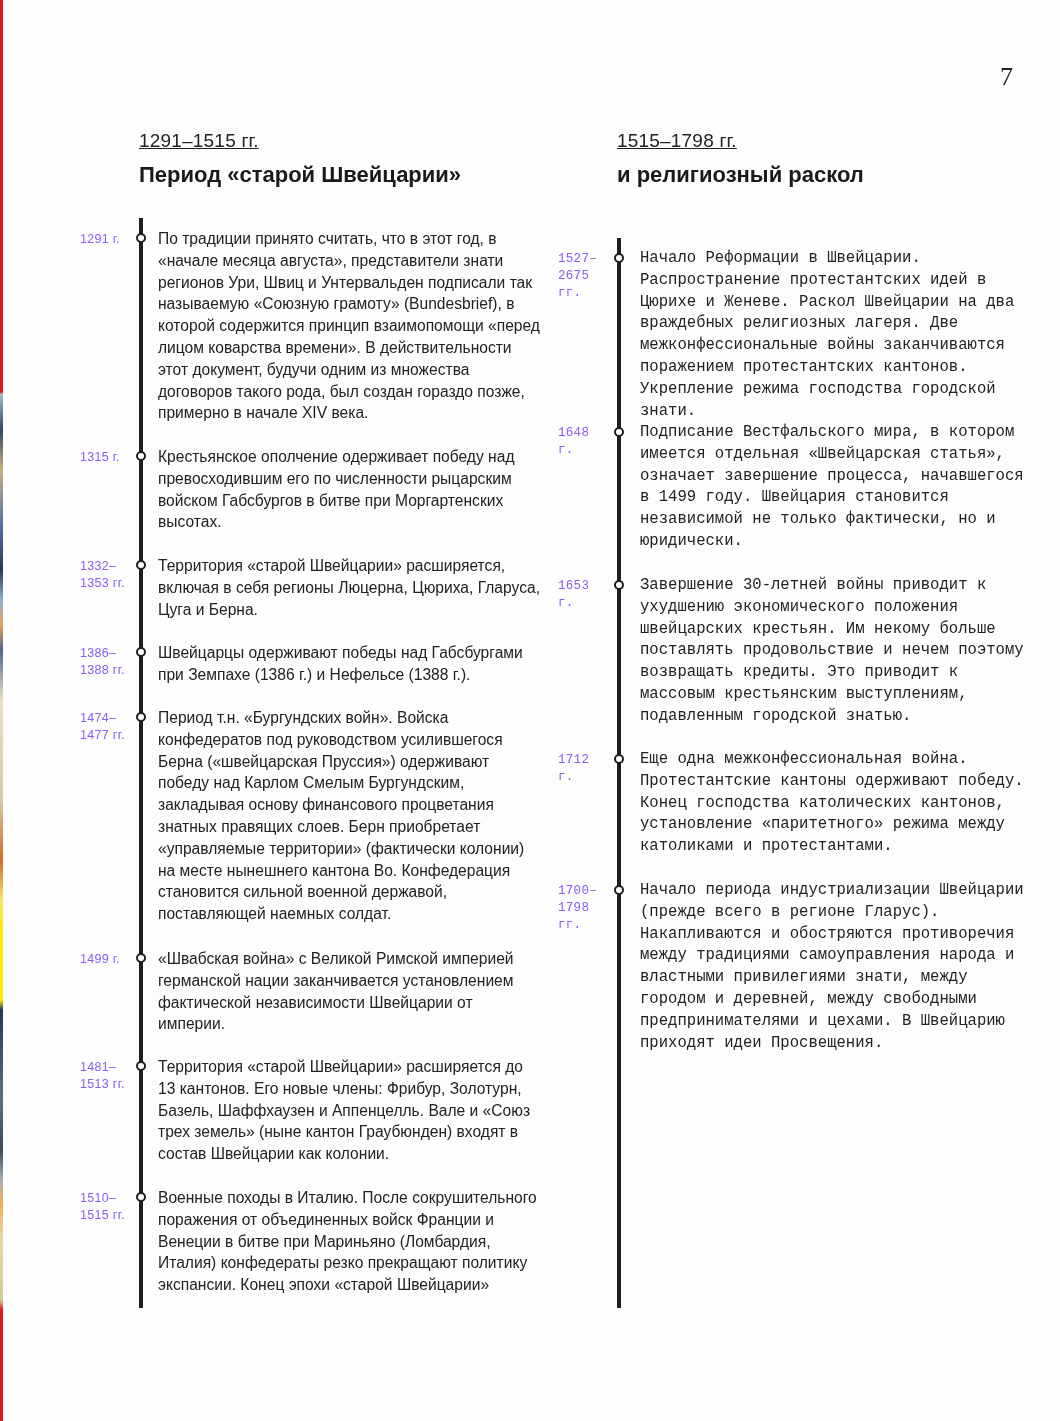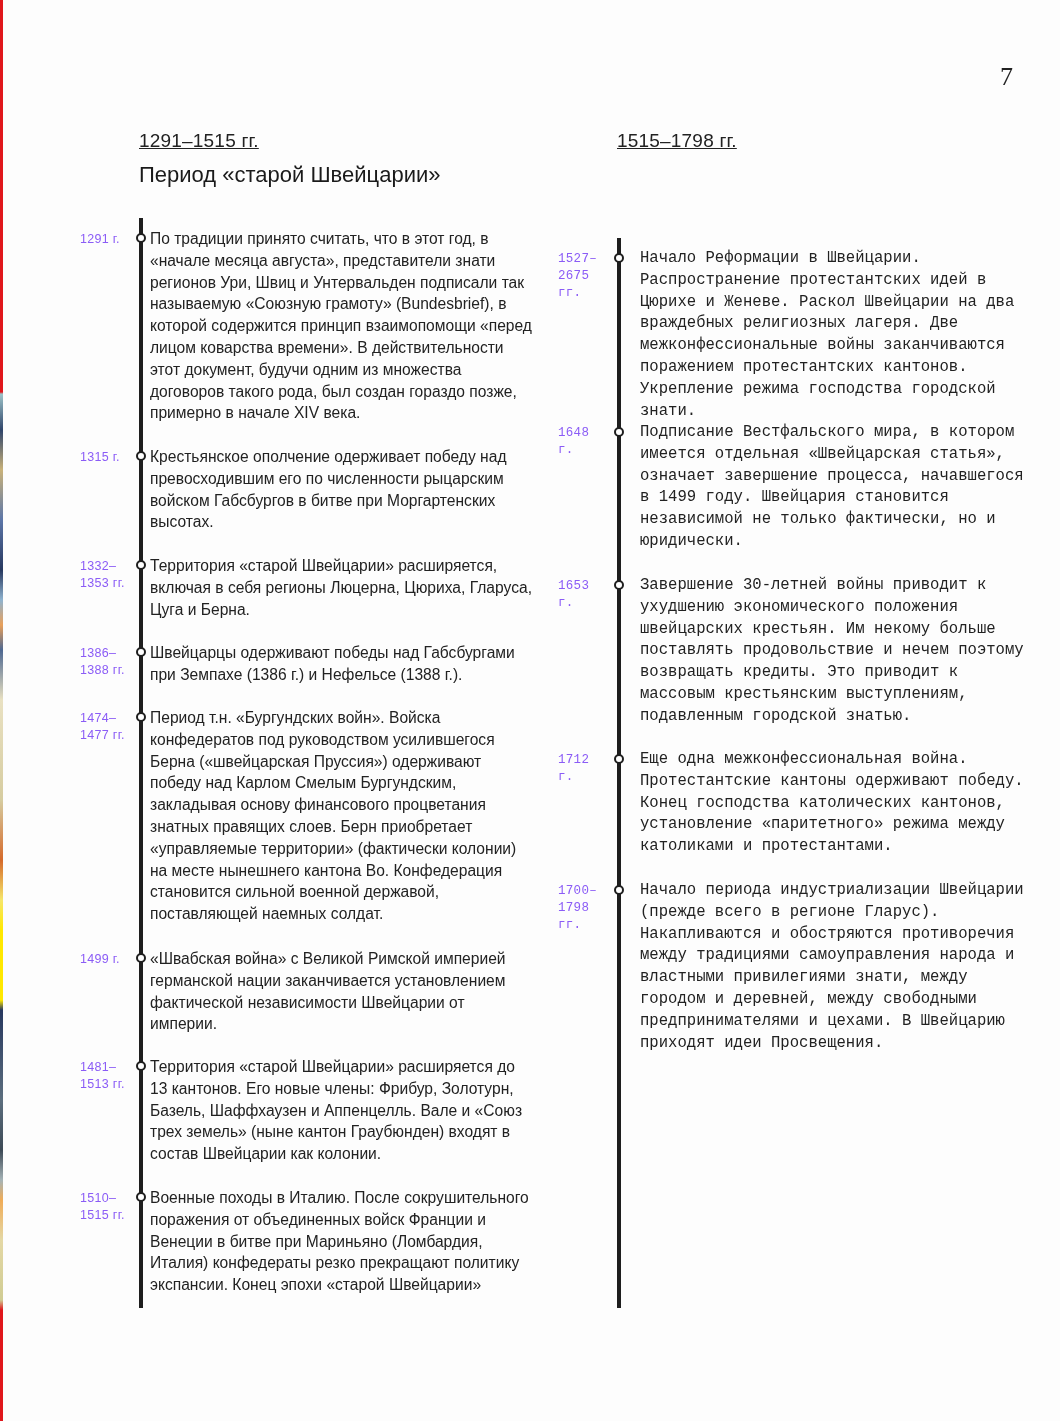--- a/index.html
+++ b/index.html
@@ -16,32 +16,32 @@
       #d56a2b 860px, #f6e66a 900px, #ffe800 930px, #ffe800 1000px,
       #27385f 1010px, #5c6e7e 1100px, #3d4a56 1150px, #a5b3b6 1180px,
       #f0ac57 1200px, #e4d8a5 1240px, #d0cc93 1300px,
       #e0161b 1310px, #e0161b 1421px);
   }
   .page-number { position: absolute; left: 1000px; top: 62px; font-family: "Liberation Serif", "DejaVu Serif", serif; font-size: 26px; color: #222; }
   .column { position: absolute; }
   .col-left { left: 80px; top: 130px; width: 470px; }
   .col-right { left: 558px; top: 130px; width: 470px; }
   .period-range { font-size: 19px; color: #222; margin-left: 59px; height: 30px; letter-spacing: 0.2px; text-decoration: underline; }
-  .period-title { font-size: 22px; font-weight: normal; color: #1a1a1a; margin-left: 59px; line-height: 30px; }
+  .period-title { font-size: 22px; font-weight: bold; color: #1a1a1a; margin-left: 59px; line-height: 30px; }
   .col-right .period-title { margin-left: 50px; text-indent: 0; }
   .col-right .period-title span { display:block; }
   .col-right .period-title .line2 { margin-left: 9px; }
   .timeline { position: absolute; }
   .col-left .timeline { top: 88px; left: 0; width: 470px; height: 1090px; }
   .col-right .timeline { top: 108px; left: 0; width: 470px; height: 1070px; font-family: Liberation Mono, monospace; }
   .axis-line { position: absolute; left: 59px; width: 4px; top: 0; bottom: 0; background: #1e1e1e; }
   .event { position: absolute; left: 0; width: 470px; }
   .event-date { position: absolute; left: 0; top: 3px; width: 52px; font-size: 12.5px; line-height: 17px; color: #8b5cf6; letter-spacing: 0.3px; }
   .event-dot { position: absolute; left: 56px; top: 5px; width: 6px; height: 6px; border: 2px solid #1e1e1e; border-radius: 50%; background: #fff; }
-  .event-text { position: absolute; left: 70px; top: 0; width: 385px; font-size: 15.6px; line-height: 21.8px; color: #222; }
+  .event-text { position: absolute; left: 78px; top: 0; width: 385px; font-size: 15.6px; line-height: 21.8px; color: #222; }
   .col-right .event-text { left: 82px; }
 </style>
 </head>
 <body>
 
 <div class="edge-strip"></div>
 <div class="page-number">7</div>
 
 <section class="column col-left">
   <div class="period-range">1291–1515 гг.</div>
@@ -103,20 +103,21 @@
         </div>
       <div class="event-dot"></div>
       <div class="event-text">Военные походы в Италию. После сокрушительного поражения от объединенных войск Франции и Венеции в битве при Мариньяно (Ломбардия, Италия) конфедераты резко прекращают политику экспансии. Конец эпохи «старой Швейцарии»</div>
     </div>
   </div>
 </section>
 
 <section class="column col-right">
   <div class="period-range">1515–1798 гг.</div>
   <div class="period-title">
+    <span class="line2">и религиозный раскол</span>
   </div>
   <div class="timeline">
     <div class="axis-line"></div>
 
     <div class="event" style="top:10px">
       <div class="event-date">
           <div>1527–</div>
           <div>2675 гг.</div>
         </div>
       <div class="event-dot"></div>

